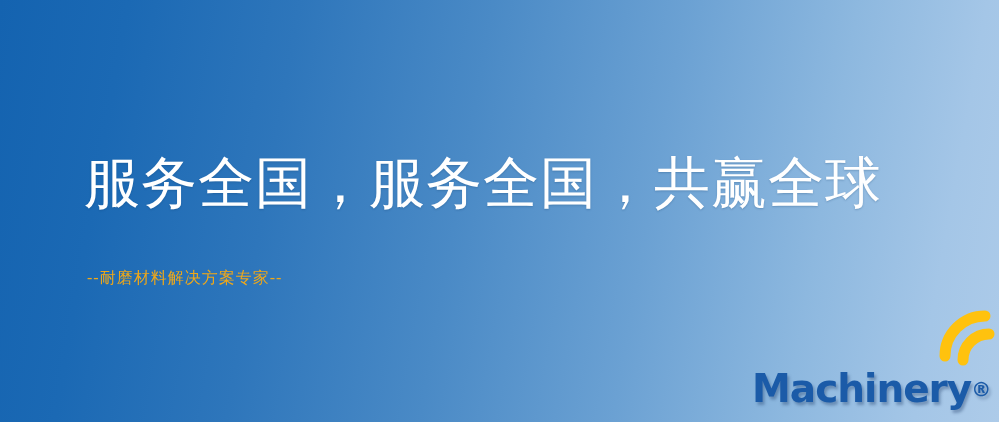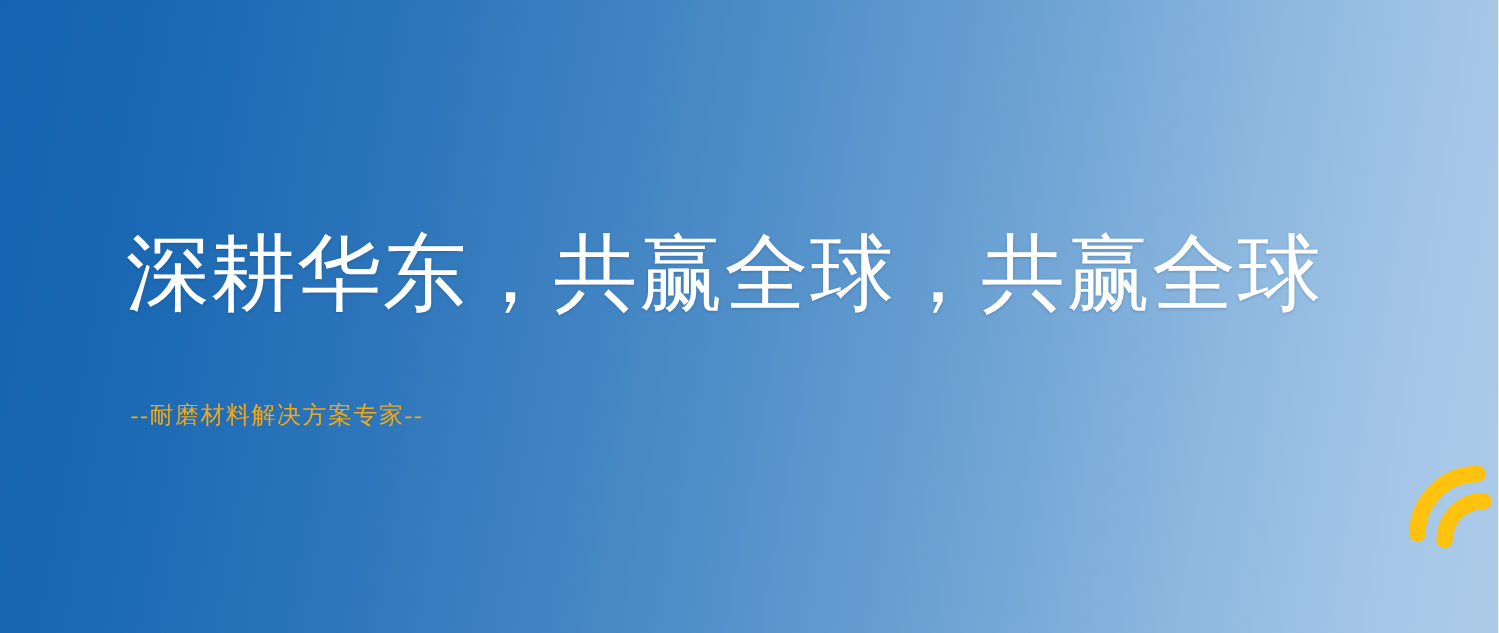--- a/index.html
+++ b/index.html
@@ -116,32 +116,33 @@
     width: 74px;
     height: 74px;
     overflow: visible;
   }
 </style>
 </head>
 <body>
 
 <div class="banner">
 
-  <div class="headline">深耕华东，共赢全球，共赢全球</div>
+  <div class="headline">服务全国，服务全国，共赢全球</div>
 
   <div class="subtitle">--耐磨材料解决方案专家--</div>
 
   <div class="logo">
     <div class="logo-wordmark">
 
 
       <svg class="logo-arcs" viewBox="0 0 74 74">
         <g fill="none" stroke="#FFC20E" stroke-linecap="round">
           <path d="M 22 62 A 40 40 0 0 1 62 22" stroke-width="11"></path>
           <path d="M 40 66 A 26 26 0 0 1 66 40" stroke-width="11"></path>
         </g>
       </svg>
 
+      <div class="logo-machinery"><span>Machinery</span><span class="logo-reg">®</span></div>
 
     </div>
   </div>
 
 </div>
 
 </body></html>

